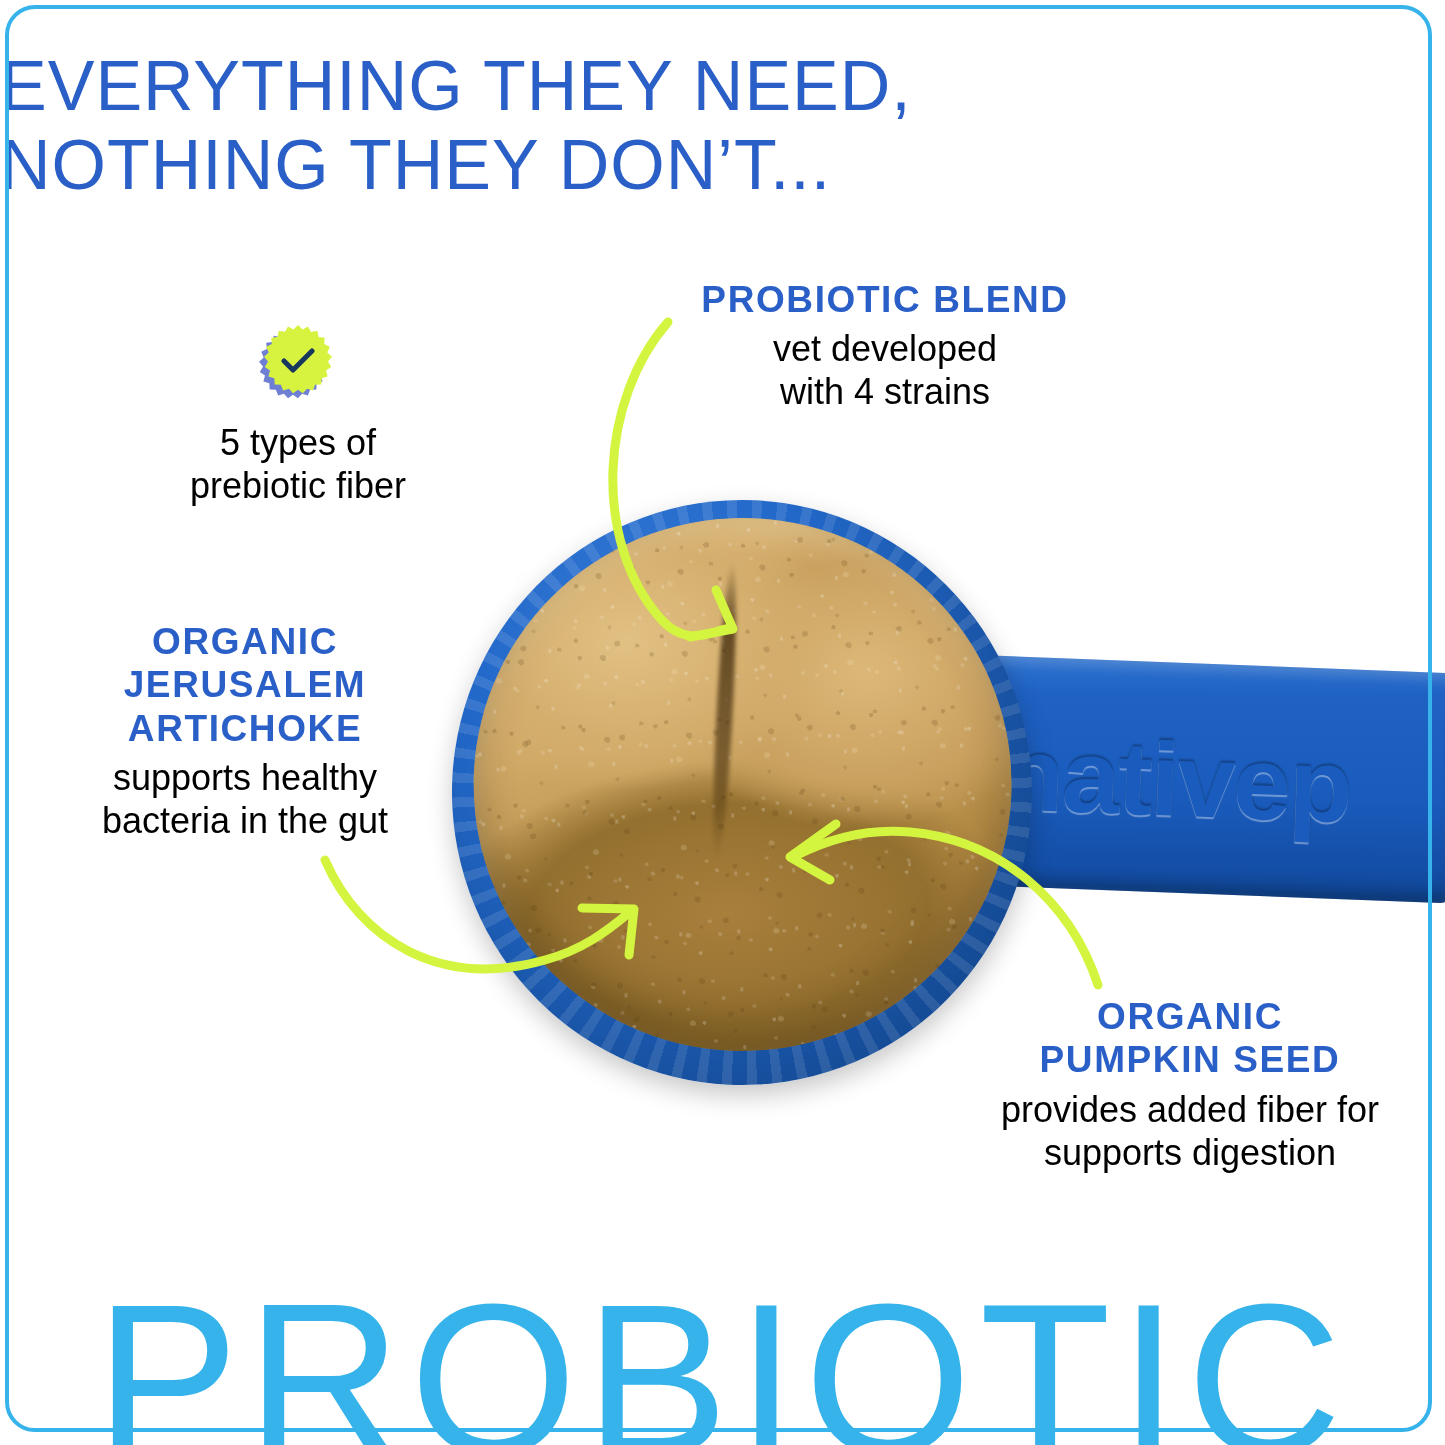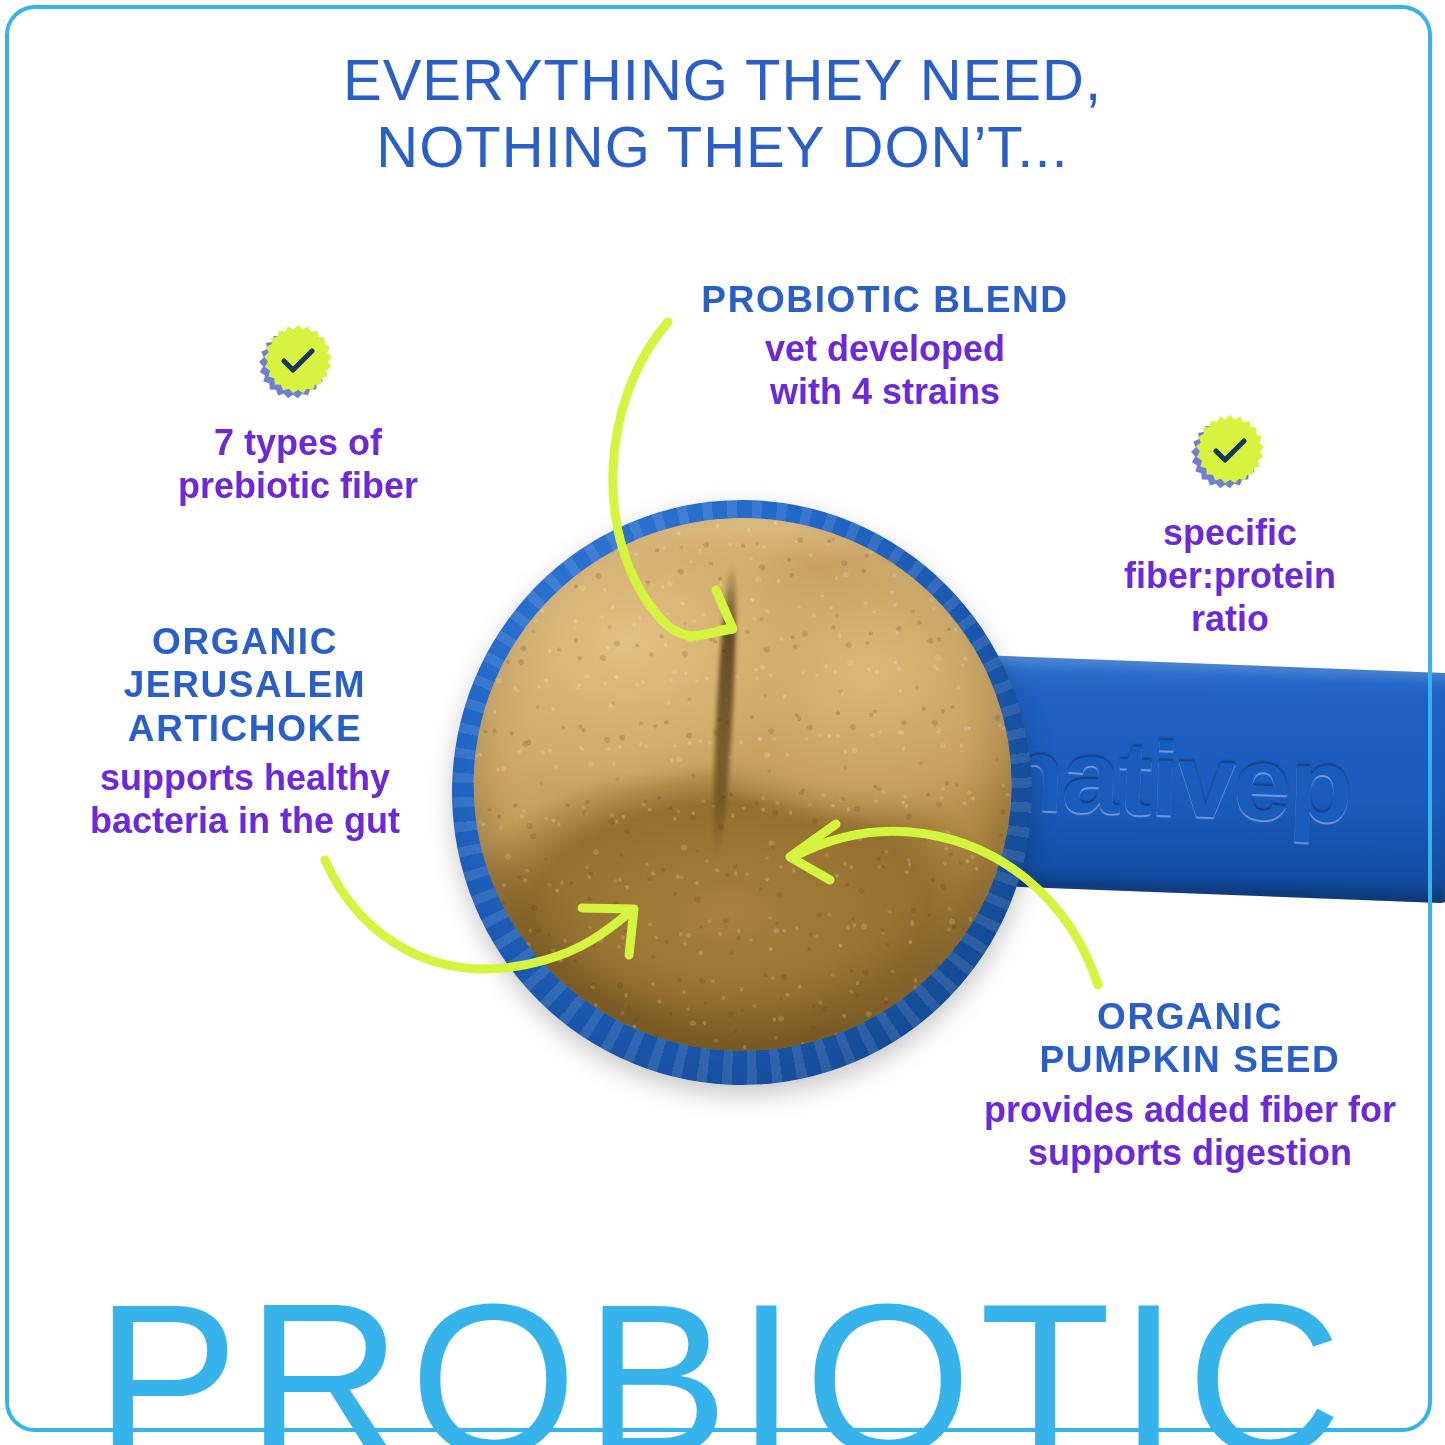--- a/index.html
+++ b/index.html
@@ -33,23 +33,22 @@
     pointer-events: none;
     z-index: 60;
   }
 
   
   .headline {
     position: absolute;
     left: 0;
     top: 52px;
     width: 1445px;
-    text-align: center;
     color: #2a5fc8;
-    font-size: 58px;
+    font-size: 70px;
     line-height: 0.98;
     letter-spacing: 1px;
     font-weight: 400;
     font-family: "Liberation Sans", sans-serif;
     z-index: 30;
   }
   .headline .l1 { display: block; }
   .headline .l2 { display: block; margin-top: 10px; }
 
   
@@ -81,22 +80,22 @@
     line-height: 1.17;
     letter-spacing: 1.6px;
     color: #2a5fc8;
     font-weight: 700;
     white-space: pre-line;
   }
   .callout .body {
     display: block;
     font-size: 36px;
     line-height: 1.2;
-    font-weight: 700;
-    color: #6d28d9;
+    font-weight: 400;
+    color: #000000;
     white-space: pre-line;
     margin-top: 6px;
   }
   .callout.badge-callout .body {
     margin-top: 0;
   }
 
   
   .badge {
     position: relative;
@@ -294,42 +293,30 @@
   </svg>
 
   <div class="callout badge-callout" style="left:128px; top:325px; width:340px;">
     <div class="badge">
       <div class="burst shadow"></div>
       <div class="burst face"></div>
       <svg class="check" viewBox="0 0 34 28">
         <polyline points="3,14 12,23 31,4" fill="none" stroke="#17375e" stroke-width="5" stroke-linecap="round" stroke-linejoin="round"></polyline>
       </svg>
     </div>
-    <span class="body">7 types of
+    <span class="body">5 types of
 prebiotic fiber</span>
   </div>
 
   <div class="callout" style="left:655px; top:278px; width:460px;">
     <span class="title">PROBIOTIC BLEND</span>
     <span class="body">vet developed
 with 4 strains</span>
   </div>
 
-  <div class="callout badge-callout" style="left:1035px; top:415px; width:390px;">
-    <div class="badge">
-      <div class="burst shadow"></div>
-      <div class="burst face"></div>
-      <svg class="check" viewBox="0 0 34 28">
-        <polyline points="3,14 12,23 31,4" fill="none" stroke="#17375e" stroke-width="5" stroke-linecap="round" stroke-linejoin="round"></polyline>
-      </svg>
-    </div>
-    <span class="body">specific
-fiber:protein
-ratio</span>
-  </div>
 
   <div class="callout" style="left:40px; top:620px; width:410px;">
     <span class="title">ORGANIC
 JERUSALEM
 ARTICHOKE</span>
     <span class="body">supports healthy
 bacteria in the gut</span>
   </div>
 
   <div class="callout" style="left:955px; top:995px; width:470px;">

